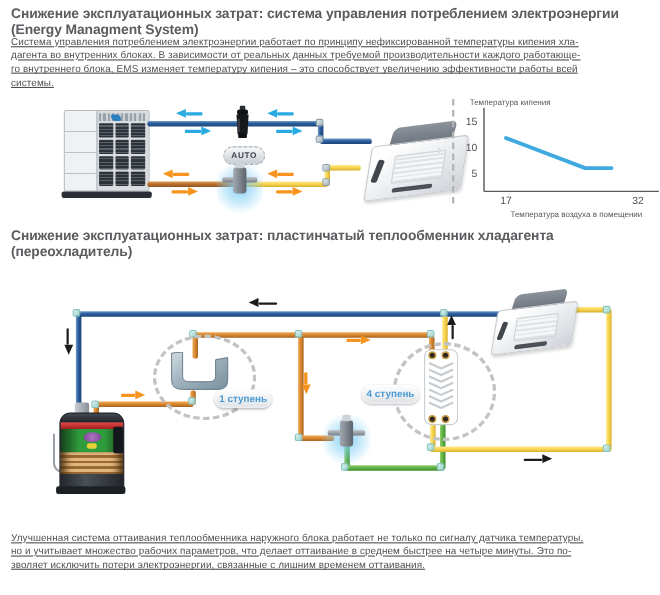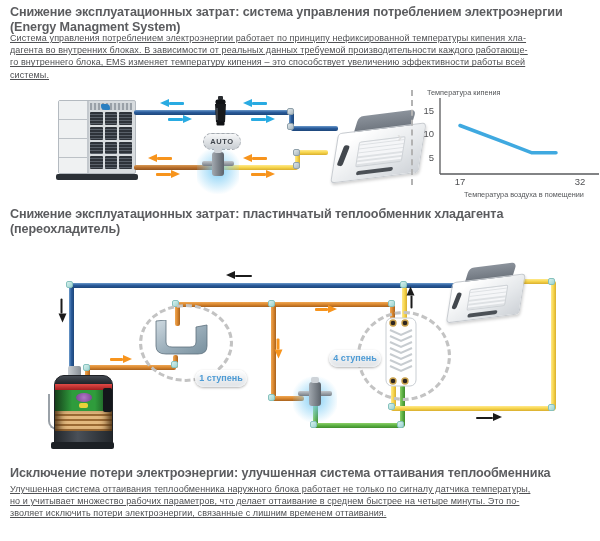--- a/index.html
+++ b/index.html
@@ -318,21 +318,21 @@
   <svg class="abs" style="left:150px;top:320px;" width="64" height="40" viewBox="0 0 64 40">
     <defs>
         <linearGradient id="gm" x1="0" y1="0" x2="1" y2="1">
       <stop offset="0" stop-color="#cfdae1"></stop>
           <stop offset=".5" stop-color="#9db0bc"></stop>
           <stop offset="1" stop-color="#78909e"></stop>
     </linearGradient>
       </defs>
     <path d="M6,1 L6,26 Q6,34 16,34 L48,34 Q57,34 57,26 L57,5 L46,7 L46,22 Q46,27 40,27 L22,27 Q16,27 16,22 L16,0 Z" fill="url(#gm)" stroke="#5d707c" stroke-width="0.8"></path>
   </svg>
-  <div class="badge" style="left:195px;top:354px;width:52px;height:17px;line-height:17px;margin-top:16px;">1 ступень</div>
+  <div class="badge" style="left:195px;top:354px;width:52px;height:17px;line-height:17px;">1 ступень</div>
 
   <i class="dcirc" style="left:357px;top:311px;width:88px;height:84px;"></i>
   <svg class="abs" style="left:385px;top:317px;" width="32" height="70" viewBox="0 0 32 70">
     <rect x="1" y="1" width="30" height="68" rx="6" fill="#ffffff" stroke="#c9ced3"></rect>
     <g stroke="#c7ccd0" stroke-width="2" fill="none">
       <polyline points="5,13 16,18 27,13"></polyline>
         <polyline points="5,19 16,24 27,19"></polyline>
       <polyline points="5,25 16,30 27,25"></polyline>
         <polyline points="5,31 16,36 27,31"></polyline>
       <polyline points="5,37 16,42 27,37"></polyline>
@@ -357,18 +357,17 @@
 
   <div class="cas" style="left:448px;top:266px;width:80px;height:52px;">
     <i class="cas-top"></i>
     <span class="cas-panel">
       <i class="cas-grille"></i>
       <i class="cas-slat1"></i>
       <i class="cas-slat2"></i>
     </span>
   </div>
 
-  <div class="h" style="top:466px;">Исключение потери электроэнергии: улучшенная система оттаивания теплообменника</div>
   <div class="p" style="top:483px;text-decoration:underline;">Улучшенная система оттаивания теплообменника наружного блока работает не только по сигналу датчика температуры,
 но и учитывает множество рабочих параметров, что делает оттаивание в среднем быстрее на четыре минуты. Это по-
 зволяет исключить потери электроэнергии, связанные с лишним временем оттаивания.</div>
 
 </div>
 
 </body></html>

